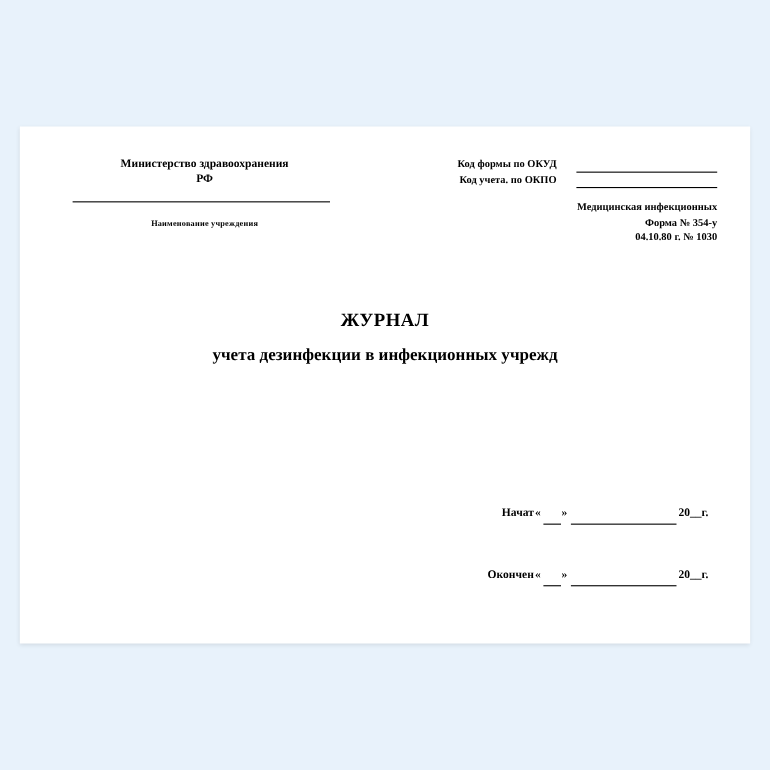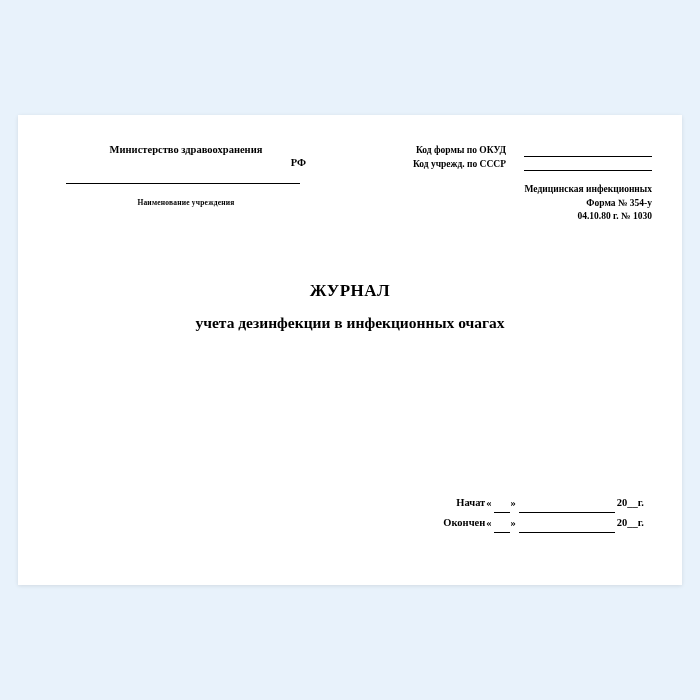--- a/index.html
+++ b/index.html
@@ -48,21 +48,21 @@
     position: absolute;
     left: 48px;
     top: 0;
     width: 240px;
     text-align: center;
     font-size: 10.5px;
     color: #000;
     font-weight: bold;
   }
   .hdr-left .line1 { line-height: 13px; }
-  .hdr-left .line2 { line-height: 13px; text-align: right; }
+  .hdr-left .line2 { line-height: 13px; }
   .hdr-left .rule {
     margin-top: 13px;
     border-bottom: 1px solid #000;
     height: 1px;
     width: 234px;
   }
   .hdr-left .caption {
     margin-top: 14px;
     font-size: 7.5px;
     font-weight: bold;
@@ -130,20 +130,21 @@
     font-size: 10.5px;
     font-weight: bold;
     text-align: right;
   }
   .bline {
     display: flex;
     justify-content: flex-end;
     align-items: flex-end;
     line-height: 20px;
     white-space: nowrap;
+    margin-top: 36px;
   }
   .bline .word { margin-right: 1px; }
   .bline .quot { margin-right: 1px; }
   .bline .gap {
     display: inline-block;
     width: 96px;
     border-bottom: 1px solid #000;
     height: 11px;
     margin: 0 2px;
   }
@@ -171,36 +172,36 @@
           <div class="rule"></div>
           <div class="caption">Наименование учреждения</div>
         </div>
 
         <div class="hdr-right">
           <div class="code-row">
             <span class="lbl">Код формы по ОКУД</span>
             <span class="fill"></span>
           </div>
           <div class="code-row">
-            <span class="lbl">Код учрежд. по СССР</span>
+            <span class="lbl">Код учета. по ОКПО</span>
             <span class="fill"></span>
           </div>
 
           <div class="doc-block">
             <div>Медицинская инфекционных</div>
             <div>Форма № 354-у</div>
             <div>04.10.80 г. № 1030</div>
           </div>
         </div>
 
       </div>
 
       <div class="title-block">
         <div class="title-main">ЖУРНАЛ</div>
-        <div class="title-sub">учета дезинфекции в инфекционных очагах</div>
+        <div class="title-sub">учета дезинфекции в инфекционных учрежд</div>
       </div>
 
       <div class="bottom-block">
         <div class="bline">
           <span class="word">Начат</span>
           <span class="quot">«</span>
           <span class="smallgap"></span>
           <span class="quot">»</span>
           <span class="gap"></span>
           <span class="year">20__г.</span>

